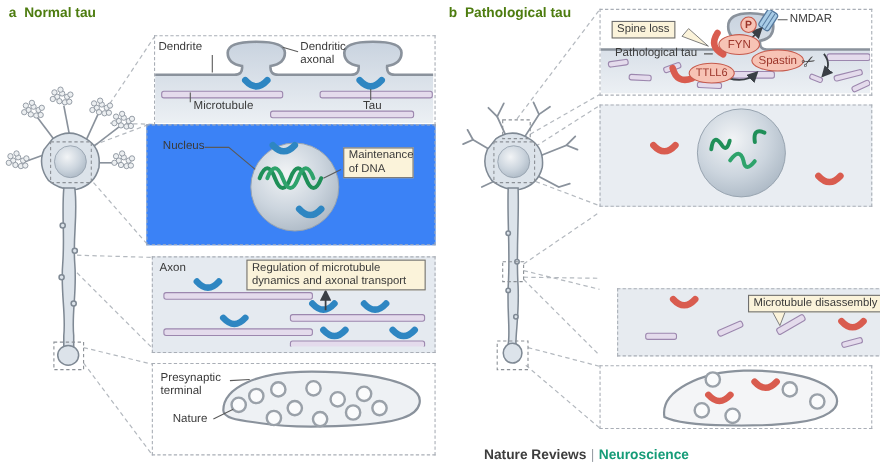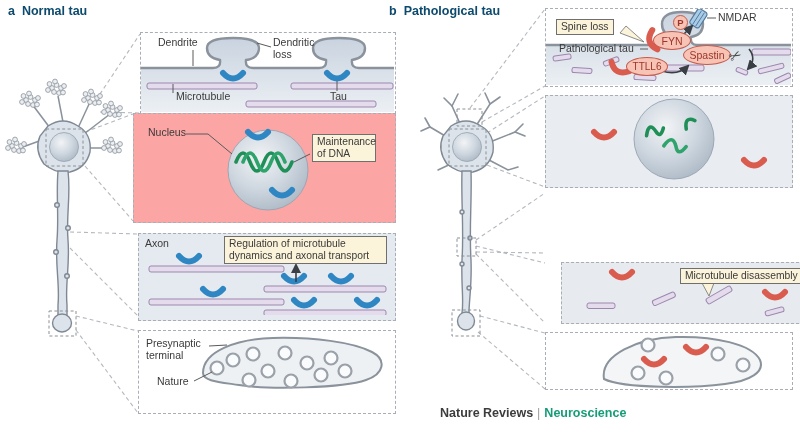--- a/index.html
+++ b/index.html
@@ -2,21 +2,21 @@
 <html><head>
 <meta charset="utf-8">
 <style>
   html,body{margin:0;padding:0;background:#fff;}
   .canvas{position:relative;width:800px;height:432px;background:#ffffff;overflow:hidden;
           font-family:"Liberation Sans",sans-serif;}
   svg{display:block;}
   .bg-art{position:absolute;left:0;top:0;}
   .panel{position:absolute;border:1.6px dashed #a9aeb6;box-sizing:border-box;}
   .panel-art{position:absolute;left:0;top:0;}
-  .fig-title{position:absolute;font-size:12.5px;font-weight:bold;color:#0c4a6e;white-space:nowrap;}
+  .fig-title{position:absolute;font-size:12.5px;font-weight:bold;color:#4d7c0f;white-space:nowrap;}
   .fig-title .letter{margin-right:7px;}
   .lbl{position:absolute;font-size:10.5px;line-height:1.12;color:#3a3a3a;}
   .nowrap{white-space:nowrap;}
   .callout{position:absolute;background:#fbf3da;border:1px solid #6f6f6f;padding:1px 4px;
            font-size:10.3px;line-height:1.15;color:#3a3a3a;box-sizing:border-box;}
   .oval{position:absolute;display:flex;align-items:center;justify-content:center;
         background:#f7c3b5;border:1.4px solid #c65a4c;border-radius:50%;
         color:#9c352a;font-size:10.5px;box-sizing:border-box;}
   .scissors{position:absolute;font-size:15px;color:#4a4a4a;transform:rotate(-28deg);}
   .footer{position:absolute;left:440px;top:406px;width:352px;text-align:left;
@@ -146,45 +146,45 @@
       <rect x="457" y="109" width="25" height="17" fill="none" stroke="#8b9096" stroke-width="1" stroke-dasharray="3 2.4"></rect>
       <rect x="449" y="129" width="37" height="37" fill="none" stroke="#8b9096" stroke-width="1" stroke-dasharray="3 2.4"></rect>
       <rect x="457" y="238" width="19" height="18" fill="none" stroke="#8b9096" stroke-width="1" stroke-dasharray="3 2.4"></rect>
       <rect x="452" y="310" width="28" height="26" fill="none" stroke="#8b9096" stroke-width="1" stroke-dasharray="3 2.4"></rect>
     </g>
   </svg>
 
   <div class="fig-title" style="left:8px;top:4px;">
     <span class="letter">a</span><span>Normal tau</span>
   </div>
-  <div class="fig-title" style="left:389px;top:4px;">
+  <div class="fig-title" style="left:408px;top:4px;">
     <span class="letter">b</span><span>Pathological tau</span>
   </div>
 
   <div class="panel" style="left:140px;top:32px;width:256px;height:82px;">
     <svg class="panel-art" width="253" height="79">
       <path fill="url(#cytoGrad)" d="M0 35 L72 35 Q80 35 79 27 Q66 25 66 15 Q66 5 92 5 Q118 5 118 15 Q118 25 105 27 Q104 35 112 35 L178 35 Q186 35 185 27 Q172 25 172 15 Q172 5 198 5 Q224 5 224 15 Q224 25 211 27 Q210 35 218 35 L253 35 L253 79 L0 79 Z"></path>
       <path class="membrane" d="M0 35 L72 35 Q80 35 79 27 Q66 25 66 15 Q66 5 92 5 Q118 5 118 15 Q118 25 105 27 Q104 35 112 35 L178 35 Q186 35 185 27 Q172 25 172 15 Q172 5 198 5 Q224 5 224 15 Q224 25 211 27 Q210 35 218 35 L253 35"></path>
       <rect class="mt" x="6" y="50" width="110" height="6" rx="2"></rect>
       <rect class="mt" x="150" y="50" width="102" height="6" rx="2"></rect>
       <rect class="mt" x="105" y="68" width="130" height="6" rx="2"></rect>
       <use href="#tau" class="tau-b" x="82" y="40"></use>
       <use href="#tau" class="tau-b" x="186" y="40"></use>
       <path class="ldr" d="M52 17 L52 33"></path>
       <path class="ldr" d="M130 14 L116 10"></path>
       <path class="ldr" d="M32 60 L32 51"></path>
       <path class="ldr" d="M196 58 L196 48"></path>
     </svg>
-    <div class="lbl nowrap" style="left:17px;top:4px;">Dendrite</div>
-    <div class="lbl" style="left:132px;top:4px;width:52px;">Dendritic loss</div>
+    <div class="lbl nowrap" style="left:3px;top:4px;">Dendrite</div>
+    <div class="lbl" style="left:132px;top:4px;width:52px;">Dendritic axonal</div>
     <div class="lbl nowrap" style="left:35px;top:58px;">Microtubule</div>
     <div class="lbl nowrap" style="left:189px;top:58px;">Tau</div>
   </div>
 
-  <div class="panel" style="left:133px;top:113px;width:263px;height:110px;background:#fca5a5;">
+  <div class="panel" style="left:133px;top:113px;width:263px;height:110px;background:#3b82f6;">
     <svg class="panel-art" width="260" height="107">
       <circle cx="134" cy="56" r="40" fill="url(#nucGrad)" stroke="#97a3af" stroke-width="0.9"></circle>
       <g>
         <path class="dna" d="M102 48 Q109 30 116 48 Q123 66 130 48 Q137 30 144 48 Q151 66 158 48"></path>
         <path class="dna2" d="M109 48 Q116 30 123 48 Q130 66 137 48 Q144 30 151 48"></path>
       </g>
       <use href="#tau" class="tau-b" x="114" y="18"></use>
       <use href="#tau" class="tau-b" x="138" y="76"></use>
       <path class="ldr" d="M52 20 L74 20 L98 40"></path>
       <path class="ldr" d="M176 40 L160 48"></path>

